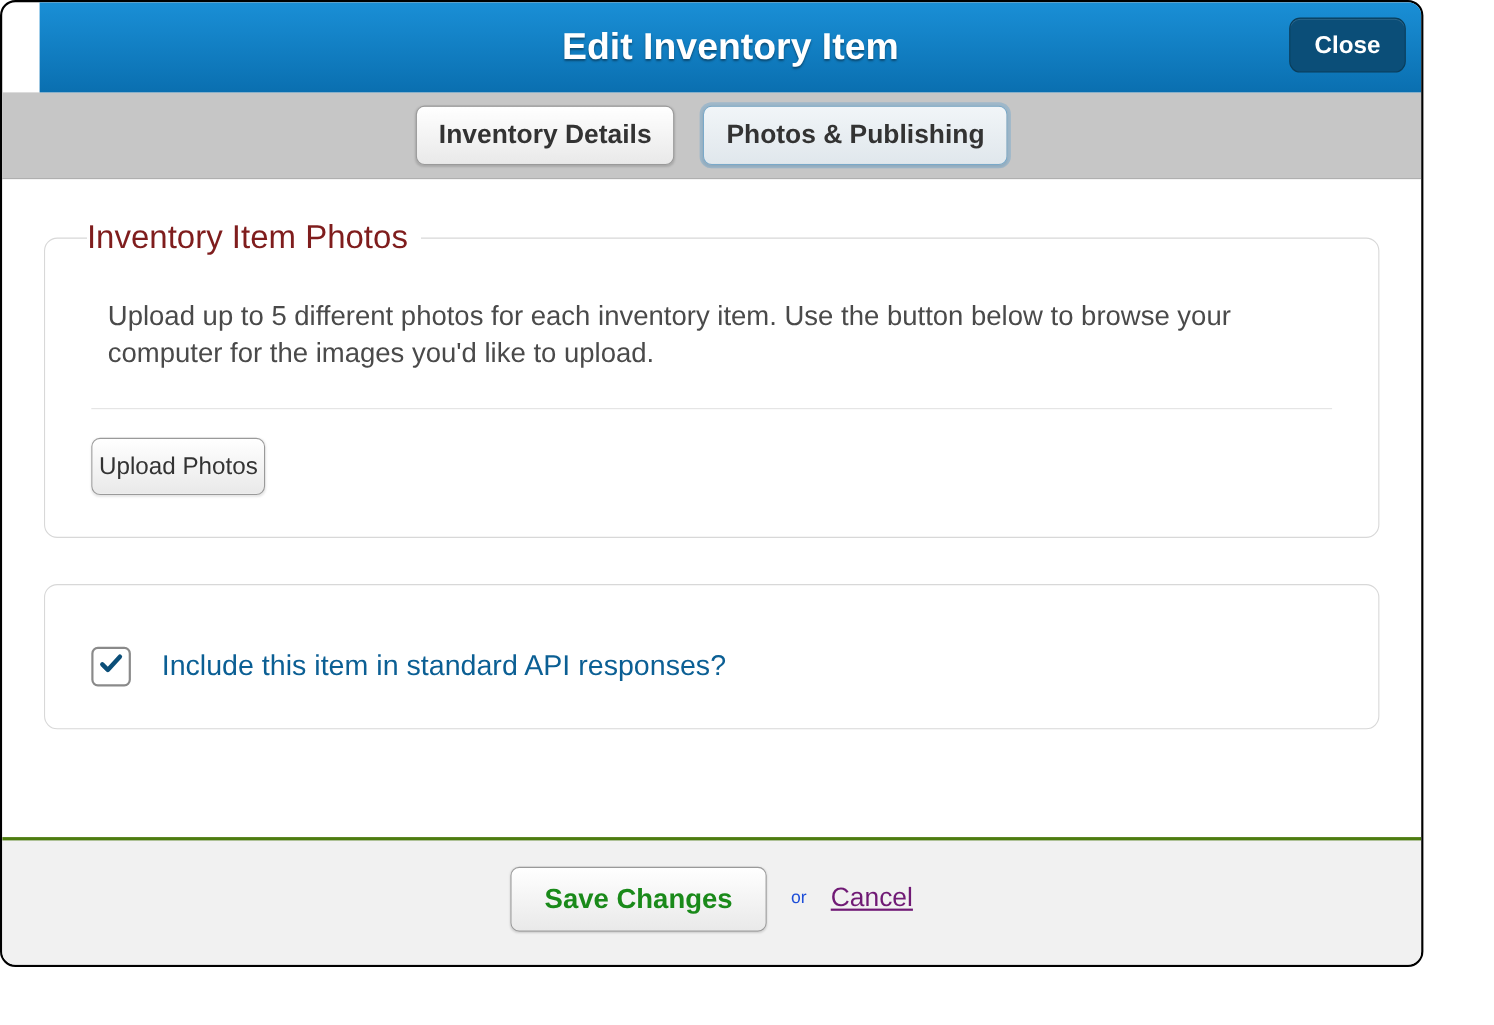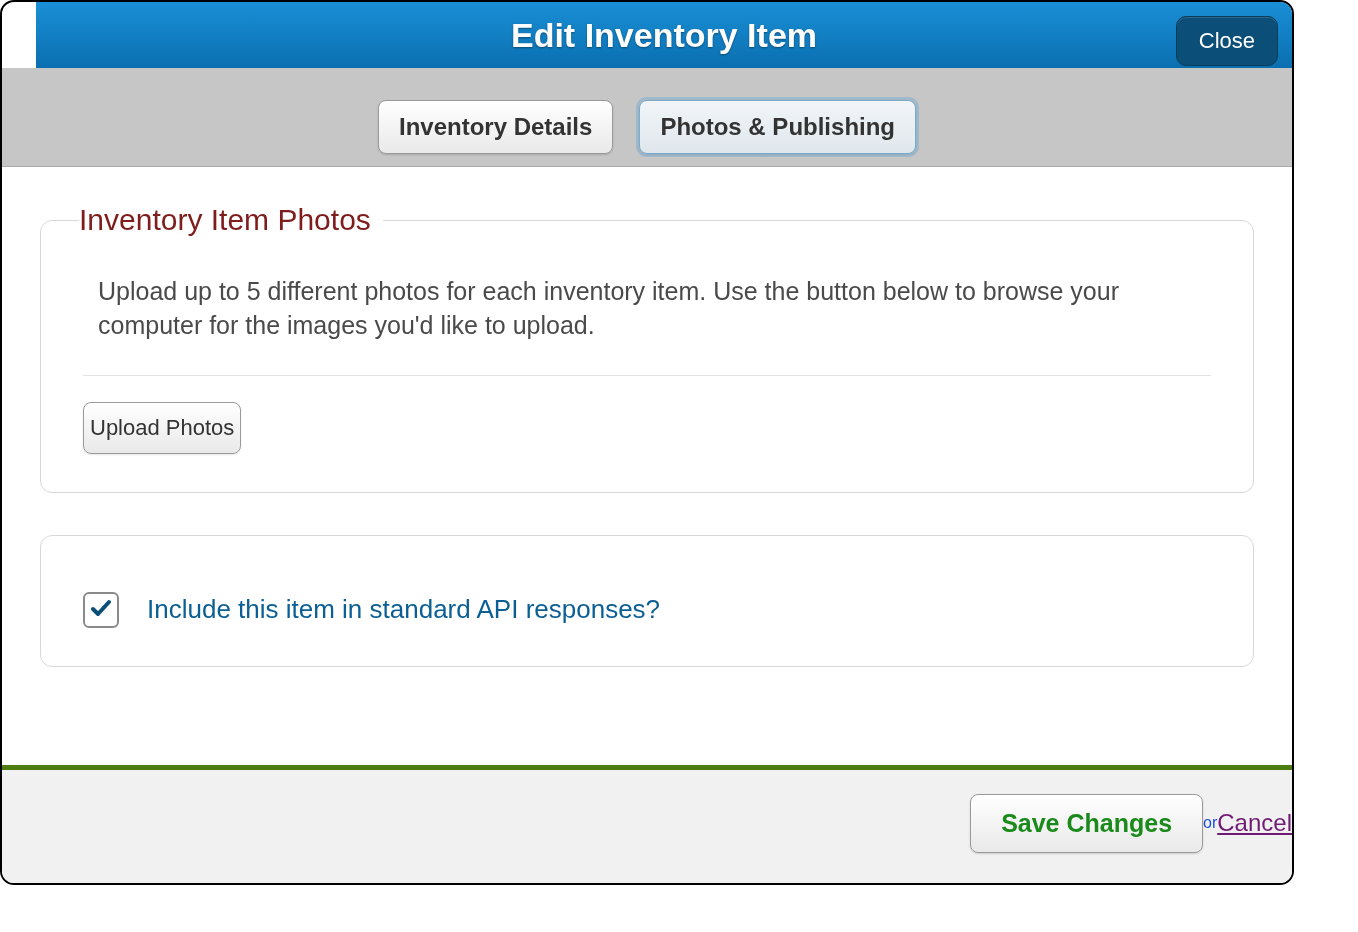--- a/index.html
+++ b/index.html
@@ -11,21 +11,21 @@
   .dialog {
     width: 1294px;
     margin: 0;
     border: 2px solid #000;
     border-radius: 14px;
     overflow: hidden;
     background: #fff;
   }
   .titlebar {
     position: relative;
-    height: 66px;
+    height: 82px;
     background: linear-gradient(to bottom, #1a8fd6 0%, #0a6fb0 100%);
     display: flex;
     align-items: center;
     justify-content: center;
     margin-left: 34px;
   }
   .titlebar-title {
     color: #fff;
     font-size: 34px;
     font-weight: 700;
@@ -35,21 +35,21 @@
     position: absolute;
     right: 14px;
     top: 14px;
     height: 50px;
     padding: 0 22px;
     background: #0b4e78;
     border: 1px solid #0a3d5a;
     border-radius: 10px;
     color: #fff;
     font-size: 22px;
-    font-weight: 400;
+    font-weight: 700;
     cursor: pointer;
     display: flex;
     align-items: center;
     box-shadow: inset 0 1px 0 rgba(255,255,255,0.15);
   }
   .tabbar {
     background: #c6c6c6;
     border-bottom: 1px solid #aaa;
     padding: 12px 0;
     display: flex;
@@ -59,21 +59,20 @@
   .tab-btn {
     font-size: 24px;
     font-weight: 600;
     color: #333;
     padding: 12px 20px;
     border-radius: 8px;
     border: 1px solid #9a9a9a;
     background: linear-gradient(to bottom, #ffffff, #e9e9e9);
     cursor: pointer;
     box-shadow: 0 1px 2px rgba(0,0,0,0.15);
-    margin-top: 20px;
   }
   .tab-btn.active {
     background: linear-gradient(to bottom, #f1f5f8, #e0e7ec);
     border: 1px solid #7aa9c9;
     box-shadow: 0 0 0 3px rgba(86,157,208,0.35), 0 1px 2px rgba(0,0,0,0.1);
   }
   .content {
     padding: 36px 38px 56px 38px;
     background: #fff;
   }
@@ -127,25 +126,26 @@
     cursor: pointer;
   }
   .checkbox-box svg { width: 24px; height: 24px; }
   .checkbox-label {
     font-size: 26px;
     color: #0b5f94;
     cursor: pointer;
   }
   .footer {
     background: #f1f1f1;
-    border-top: 5px solid #4d7c0f;
+    border-top: 3px solid #4d7c0f;
     padding: 24px 0 30px 0;
     display: flex;
     align-items: center;
-    justify-content: flex-end;
+    justify-content: center;
+    gap: 22px;
   }
   .save-btn {
     font-size: 25px;
     font-weight: 700;
     color: #1a8a1a;
     padding: 14px 30px;
     border-radius: 8px;
     border: 1px solid #9a9a9a;
     background: linear-gradient(to bottom, #ffffff, #e9e9e9);
     cursor: pointer;

